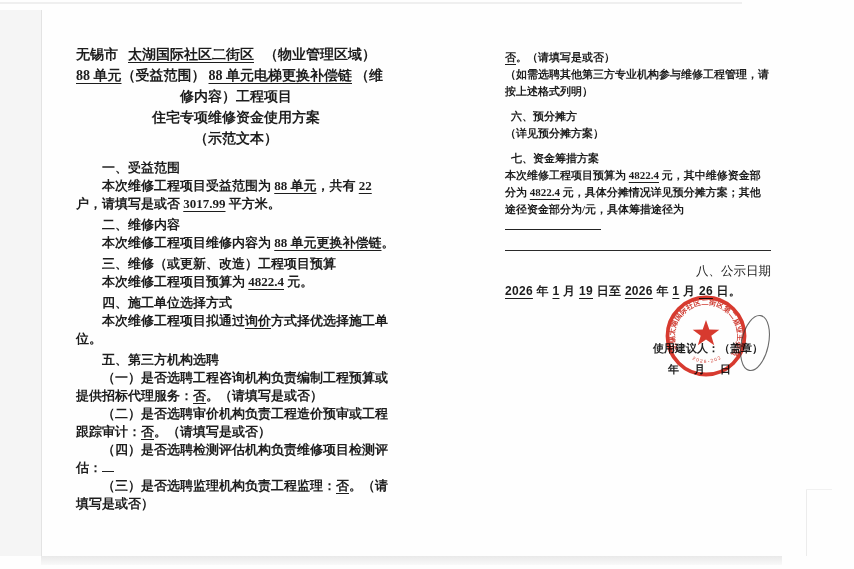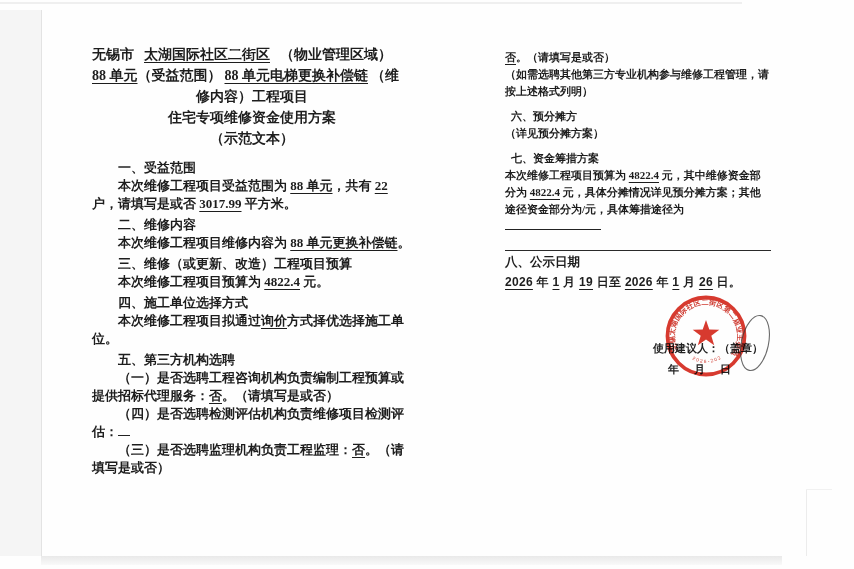--- a/index.html
+++ b/index.html
@@ -9,21 +9,21 @@
   }
   
   .edge-top{position:absolute;left:0;top:2px;width:742px;height:2px;background:#efefef;}
   .edge-left{position:absolute;left:0;top:10px;width:41px;height:546px;background:#f5f5f5;border-right:1px solid #e3e3e3;}
   .edge-bottom{position:absolute;left:41px;top:556px;width:741px;height:9px;background:linear-gradient(#e9e9e9,#f9f9f9);}
   .edge-right-v{position:absolute;left:806px;top:490px;width:1px;height:66px;background:#ececec;}
   .edge-right-h{position:absolute;left:806px;top:489px;width:26px;height:1px;background:#f1f1f1;}
 
   
   .col{position:absolute;}
-  .col-left{left:92px;top:44px;width:320px;font-size:13px;line-height:18px;font-weight:600;}
+  .col-left{left:76px;top:44px;width:320px;font-size:13px;line-height:18px;font-weight:600;}
   .col-right{left:505px;top:49px;width:266px;font-size:11px;line-height:17px;font-weight:600;}
 
   .title-block{font-size:14px;font-weight:700;line-height:21px;margin-bottom:10px;}
   .t-line{white-space:nowrap;}
   .t-center{text-align:center;white-space:normal;}
 
   p{margin:0;}
   .head{font-weight:700;text-indent:2em;margin-top:3px;}
   .head-noindent{font-weight:700;margin-top:8px;text-indent:6px;}
   .body{text-indent:2em;}
@@ -31,21 +31,21 @@
 
   .u{text-decoration:underline;text-underline-offset:3px;text-decoration-thickness:1px;}
   .upad{padding:0 10px;}
   .upad-s{padding:0 3px;}
   .blank{display:inline-block;border-bottom:1.2px solid #222;height:11px;vertical-align:baseline;}
   .w-sm{width:12px;}
   .w-med{width:96px;}
   .rule-line{height:12px;border-bottom:1.5px solid #2a2a2a;margin-top:3px;}
 
   .sans{font-family:"Liberation Sans", sans-serif;}
-  .h8{font-size:12.5px;font-weight:700;margin-top:3px;}
+  .h8{font-size:12.5px;font-weight:400;margin-top:12px;text-align:right;}
   .date-line{font-size:12px;font-weight:700;margin-top:3px;letter-spacing:.3px;}
 
   .signature{position:absolute;left:653px;top:340px;font-family:"Liberation Sans", sans-serif;
     font-size:11px;font-weight:600;color:#222;line-height:16px;}
   .sig-date{padding-left:15px;margin-top:5px;letter-spacing:2px;}
 
   .seal{position:absolute;left:661px;top:292px;width:90px;height:88px;mix-blend-mode:multiply;opacity:.92;}
   .seal-arc{font-size:7.2px;font-weight:700;letter-spacing:.2px;fill:#cc2a1f;font-family:"Liberation Sans", sans-serif;}
   .seal-num{font-size:4.8px;letter-spacing:1.4px;fill:#cc2a1f;font-family:"Liberation Sans", sans-serif;}
   .pen-loop{position:absolute;left:736px;top:311px;width:40px;height:66px;}
@@ -77,20 +77,21 @@
     <p class="body"><span>本次维修工程项目维修内容为 </span><span class="u">88 单元更换补偿链</span><span>。</span></p>
 
     <p class="head">三、维修（或更新、改造）工程项目预算</p>
     <p class="body"><span>本次维修工程项目预算为 </span><span class="u">4822.4</span><span> 元。</span></p>
 
     <p class="head">四、施工单位选择方式</p>
     <p class="body"><span>本次维修工程项目拟通过</span><span class="u">询价</span><span>方式择优选择施工单位。</span></p>
 
     <p class="head">五、第三方机构选聘</p>
     <p class="body"><span>（一）是否选聘工程咨询机构负责编制工程预算或提供招标代理服务：</span><span class="u">否</span><span>。（请填写是或否）</span></p>
+    <p class="body"><span>（二）是否选聘审价机构负责工程造价预审或工程跟踪审计：</span><span class="u">否</span><span>。（请填写是或否）</span></p>
     <p class="body"><span>（四）是否选聘检测评估机构负责维修项目检测评估：</span><span class="blank w-sm"></span></p>
     <p class="body"><span>（三）是否选聘监理机构负责工程监理：</span><span class="u">否</span><span>。（请填写是或否）</span></p>
   </div>
 
   <div class="col col-right">
     <p class="body-flat"><span class="u">否</span><span>。（请填写是或否）</span></p>
     <p class="body-flat">（如需选聘其他第三方专业机构参与维修工程管理，请按上述格式列明）</p>
 
     <p class="head-noindent">六、预分摊方</p>
     <p class="body-flat">（详见预分摊方案）</p>

